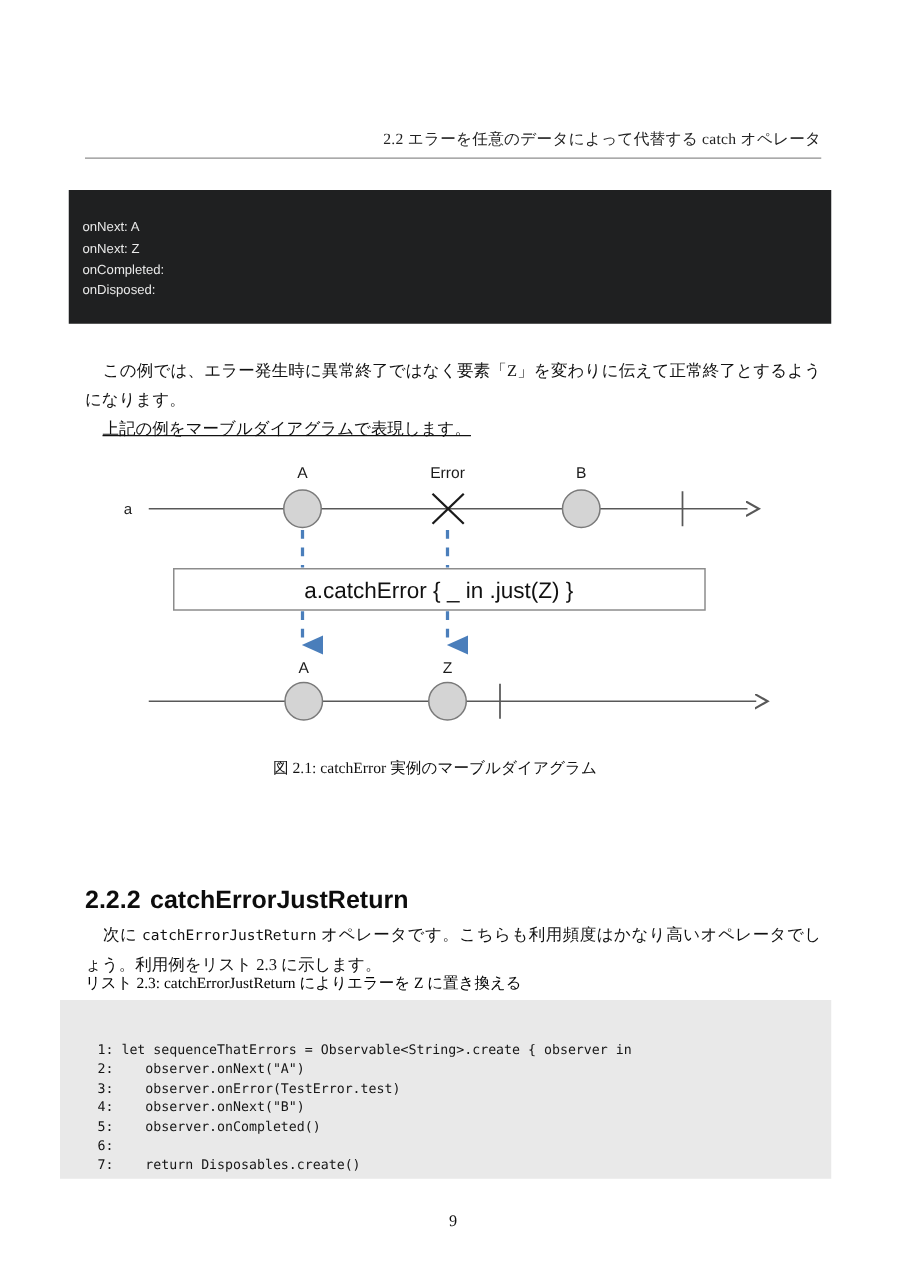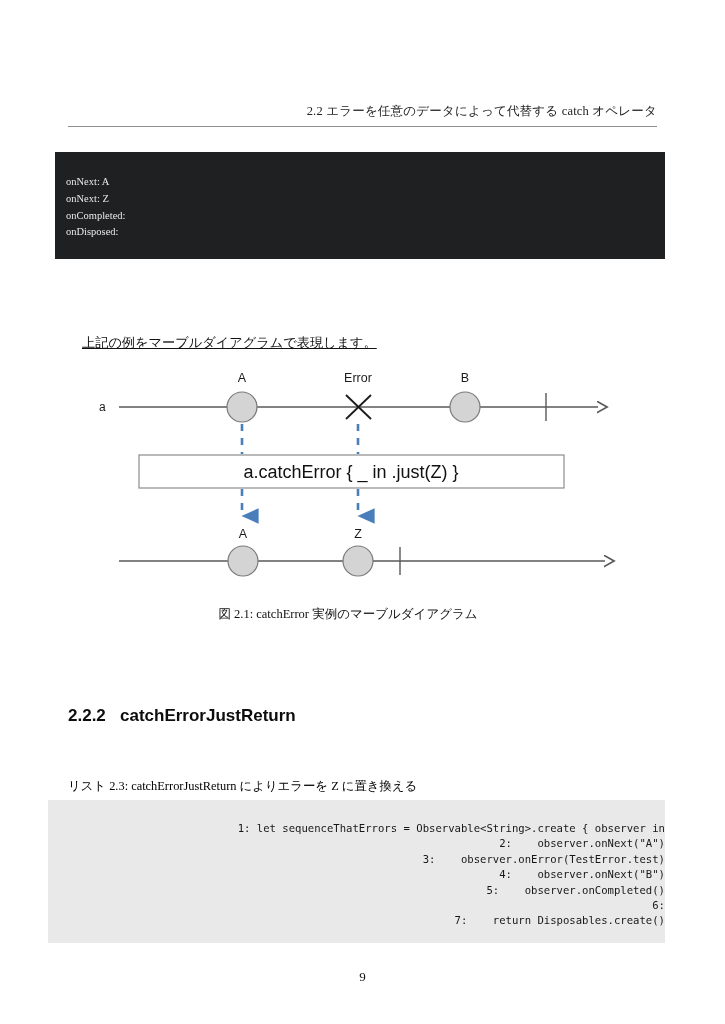--- a/index.html
+++ b/index.html
@@ -50,21 +50,21 @@
     position: absolute;
     left: 55px;
     top: 152px;
     width: 610px;
     height: 107px;
     background: #1f2021;
   }
   .console-block pre {
     margin: 0;
     padding: 22px 0 0 11px;
-    font-family: Liberation Serif, serif;
+    font-family: Liberation Sans, sans-serif;
     font-size: 10.5px;
     line-height: 16.8px;
     color: #e9e9e9;
     white-space: pre;
   }
 
   
   .para {
     position: absolute;
     font-family: "Liberation Serif", serif;
@@ -97,21 +97,21 @@
     color: #111;
   }
 
   
   .subsection {
     position: absolute;
     left: 68px;
     top: 689px;
     font-family: "Liberation Sans", sans-serif;
     font-weight: bold;
-    font-size: 17px;
+    font-size: 20px;
     color: #0d0d0d;
     white-space: nowrap;
   }
   .subsection .num { display: inline-block; min-width: 52px; }
 
   #para-3 { left: 68px; top: 723px; width: 589px; }
   .mono-inline {
     font-family: "DejaVu Sans Mono", monospace;
     font-size: 11.6px;
   }
@@ -128,28 +128,27 @@
   }
   .code-block {
     position: absolute;
     left: 48px;
     top: 800px;
     width: 617px;
     height: 143px;
     background: #e9e9e9;
   }
   .code-block pre {
-    margin: 0;
+    margin: 12px;
     padding: 21px 0 0 18px;
     font-family: "DejaVu Sans Mono", monospace;
     font-size: 10.6px;
     line-height: 15.4px;
     color: #161616;
     white-space: pre;
-    text-align: right;
   }
 
   
   .page-number {
     position: absolute;
     left: 0;
     top: 969px;
     width: 725px;
     text-align: center;
     font-family: "Liberation Serif", serif;
@@ -167,20 +166,21 @@
     <div class="header-rule"></div>
   </div>
 
   <div class="console-block">
     <pre>onNext: A
 onNext: Z
 onCompleted:
 onDisposed:</pre>
   </div>
 
+  <p class="para" id="para-1"><span class="indent"></span><span>この例では、エラー発生時に異常終了ではなく要素「Z」を変わりに伝えて正常終了とするようになります。</span></p>
 
   <p class="para" id="para-2"><span class="indent"></span><span>上記の例をマーブルダイアグラムで表現します。</span></p>
 
   <div class="figure">
     <svg width="725" height="250" viewBox="0 0 725 250">
       <defs>
         <marker id="tl-arrow" markerWidth="11" markerHeight="11" refX="1" refY="4.5" orient="auto">
           <path d="M0,0 L8,4.5 L0,9" fill="none" stroke="#585858" stroke-width="1.3"></path>
         </marker>
         <marker id="blue-arrow" markerWidth="8" markerHeight="8" refX="3.4" refY="6.4" orient="auto">
@@ -229,20 +229,21 @@
 
         <line x1="400" y1="189" x2="400" y2="217" stroke="#585858" stroke-width="1.4"></line>
       </g>
     </svg>
 
     <div class="fig-caption">図 2.1: catchError 実例のマーブルダイアグラム</div>
   </div>
 
   <h3 class="subsection"><span class="num">2.2.2</span><span>catchErrorJustReturn</span></h3>
 
+  <p class="para" id="para-3"><span class="indent"></span><span>次に </span><span class="mono-inline">catchErrorJustReturn</span><span> オペレータです。こちらも利用頻度はかなり高いオペレータでしょう。利用例をリスト 2.3 に示します。</span></p>
 
   <div class="listing-caption">リスト 2.3: catchErrorJustReturn によりエラーを Z に置き換える</div>
 
   <div class="code-block">
     <pre>1: let sequenceThatErrors = Observable&lt;String&gt;.create { observer in
 2:    observer.onNext("A")
 3:    observer.onError(TestError.test)
 4:    observer.onNext("B")
 5:    observer.onCompleted()
 6:

